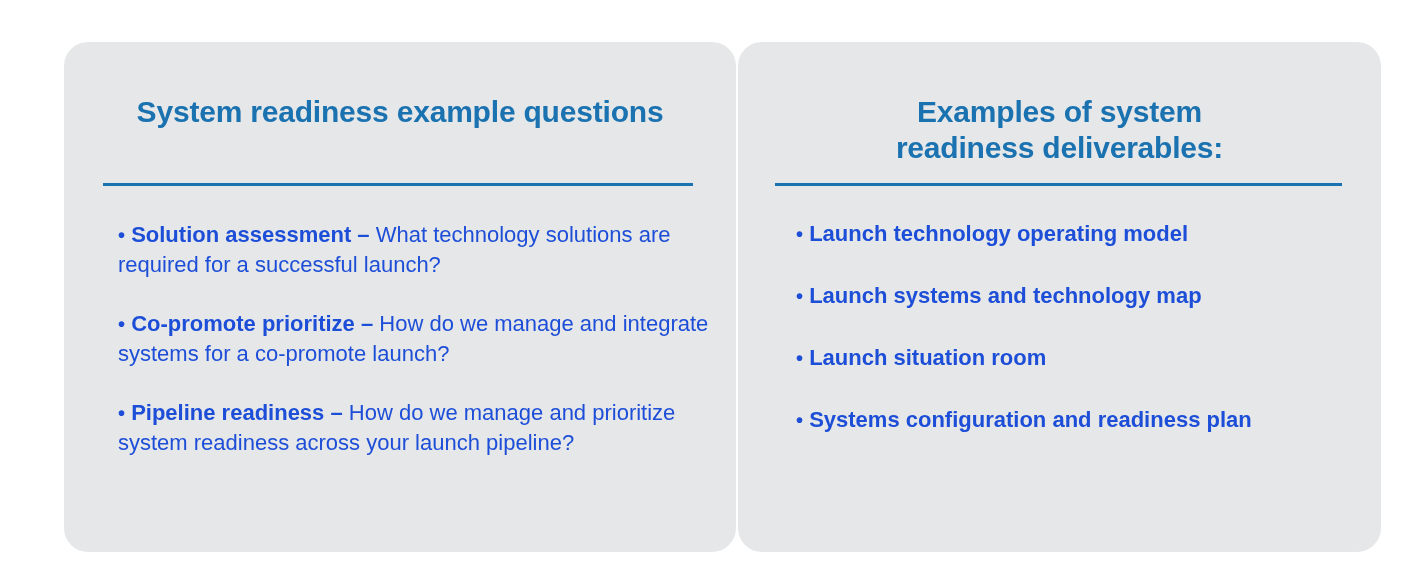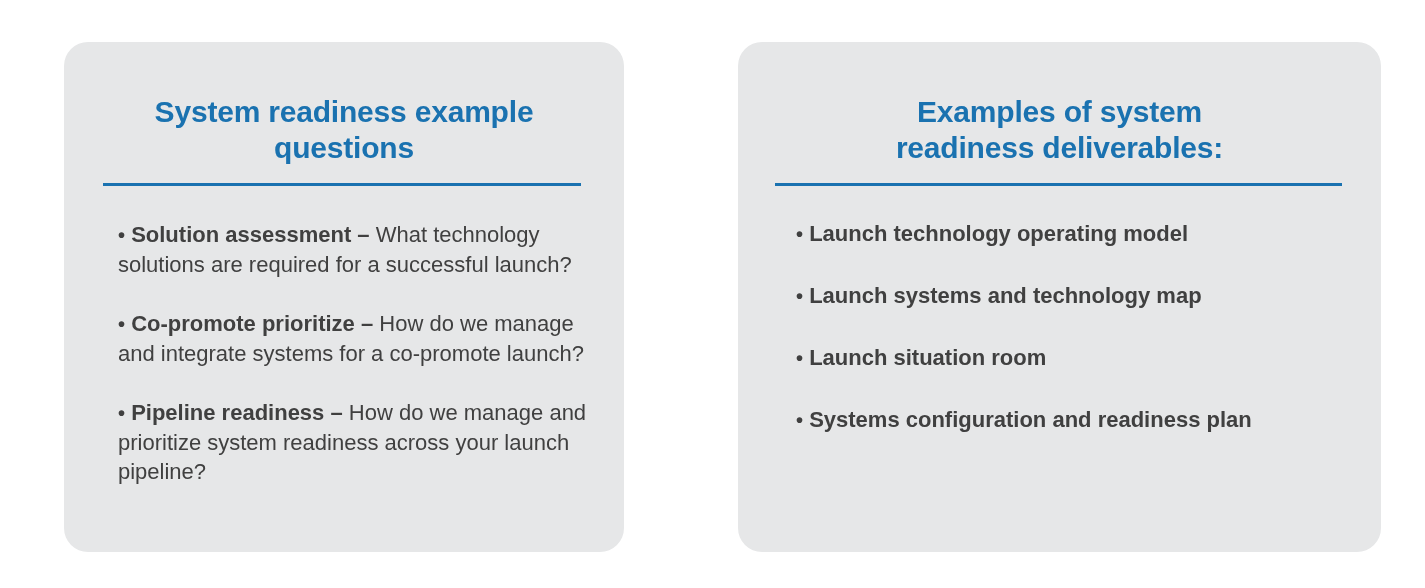--- a/index.html
+++ b/index.html
@@ -22,21 +22,21 @@
 
   .panel {
     position: absolute;
     top: 42px;
     height: 510px;
     background: #e6e7e8;
     border-radius: 24px;
     box-sizing: border-box;
   }
 
-  .panel-left  { left: 64px;  width: 560px; }
+  .panel-left  { left: 64px;  width: 672px; }
   .panel-right { left: 738px; width: 643px; }
 
   .panel-heading {
     color: #1a72b0;
     font-weight: bold;
     font-size: 30px;
     line-height: 36px;
     text-align: center;
     letter-spacing: -0.2px;
     margin: 0;
@@ -62,21 +62,21 @@
     left: 54px;
     right: 24px;
   }
   .panel-right .bullets {
     top: 178px;
     left: 58px;
     right: 20px;
   }
 
   .bullet {
-    color: #404040;
+    color: #1d4ed8;
     font-size: 22px;
     line-height: 29px;
     margin: 0 0 30px 0;
     text-indent: 0;
   }
   .bullet:last-child { margin-bottom: 0; }
 
   .bullet .dot {
     font-weight: bold;
     font-size: 20px;

